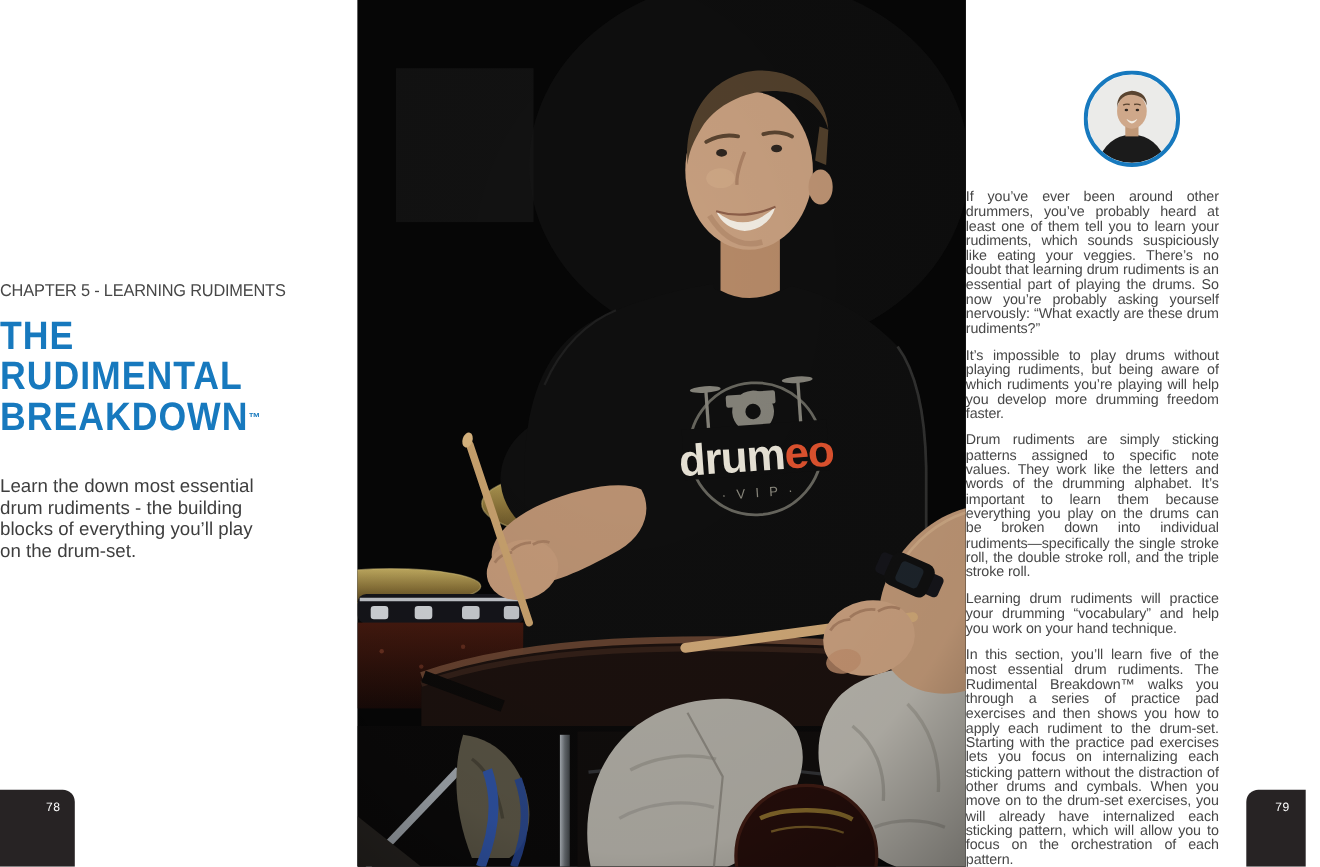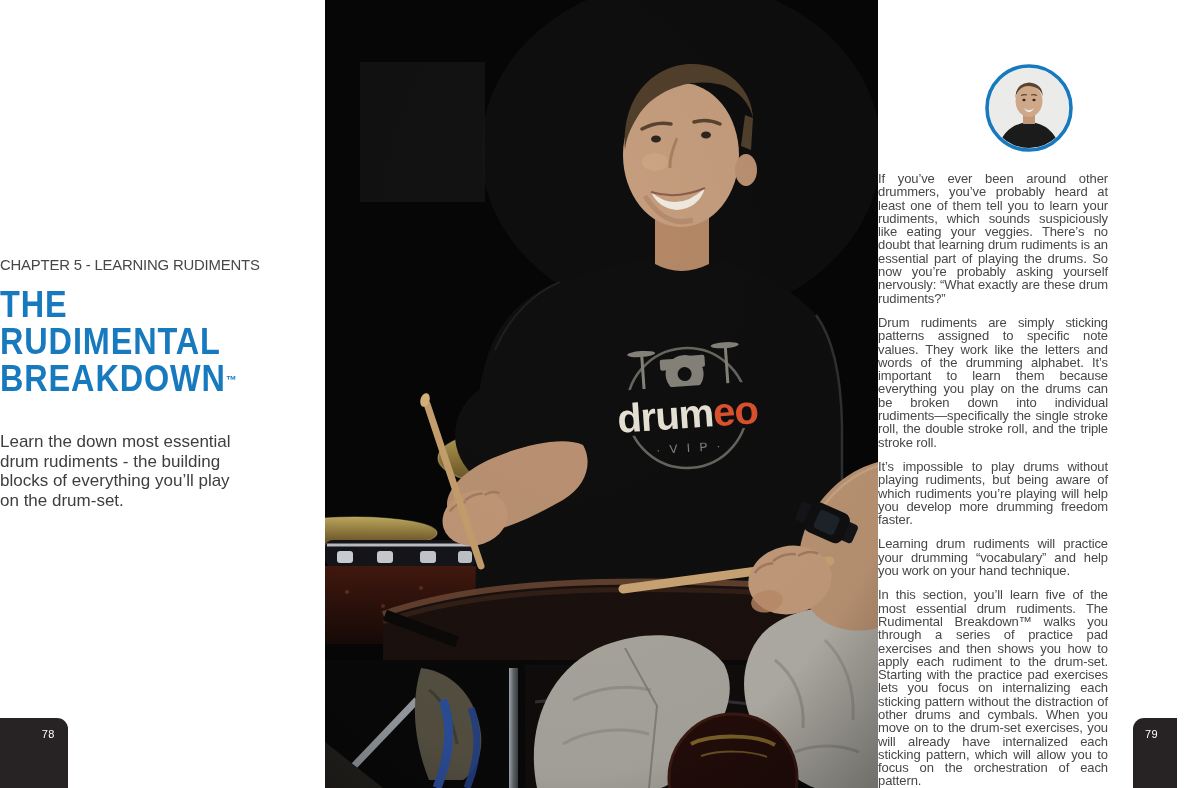--- a/index.html
+++ b/index.html
@@ -38,21 +38,21 @@
     font-size:13px;line-height:13.3px;color:#474747;
     text-align:justify;letter-spacing:-0.1px;
   }
   .right-col p{margin:0 0 11px 0;}
 
   
   .tab{position:absolute;top:718px;height:70px;background:#272324;color:#ffffff;
        font-size:11px;font-weight:400;letter-spacing:0.5px;}
   .tab-left{left:0;width:68px;border-radius:0 11px 0 0;text-align:right;}
   .tab-left span{display:inline-block;margin:10px 13px 0 0;}
-  .tab-right{left:1133px;width:44px;border-radius:11px 0 0 0;text-align:left;}
+  .tab-right{left:1133px;width:54px;border-radius:11px 0 0 0;text-align:center;}
   .tab-right span{display:inline-block;margin:10px 0 0 12px;}
 </style>
 </head>
 <body>
 
 <div class="spread">
 
   <div>
     <div class="chapter-kicker">CHAPTER 5 - LEARNING RUDIMENTS</div>
     <h1 class="chapter-title">
@@ -254,22 +254,22 @@
           <path d="M36 31.5 Q39 30 42 31" fill="none" stroke="#5a4430" stroke-width="1.2"></path>
           <path d="M46 31 Q49 30 52 31.5" fill="none" stroke="#5a4430" stroke-width="1.2"></path>
           <path d="M39 44 Q44 48.5 49 44 Q47 48 44 48.2 Q41 48 39 44 Z" fill="#f2ece2"></path>
         </g>
         <circle cx="44" cy="44" r="42" fill="none" stroke="#1779be" stroke-width="3.6"></circle>
       </svg>
     </div>
 
     <div class="right-col">
       <p>If you’ve ever been around other drummers, you’ve probably heard at least one of them tell you to learn your rudiments, which sounds suspiciously like eating your veggies. There’s no doubt that learning drum rudiments is an essential part of playing the drums. So now you’re probably asking yourself nervously: “What exactly are these drum rudiments?”</p>
+      <p>It’s impossible to play drums without playing rudiments, but being aware of which rudiments you’re playing will help you develop more drumming freedom faster.</p>
       <p>Drum rudiments are simply sticking patterns assigned to specific note values. They work like the letters and words of the drumming alphabet. It’s important to learn them because everything you play on the drums can be broken down into individual rudiments—specifically the single stroke roll, the double stroke roll, and the triple stroke roll.</p>
-      <p>It’s impossible to play drums without playing rudiments, but being aware of which rudiments you’re playing will help you develop more drumming freedom faster.</p>
       <p>Learning drum rudiments will practice your drumming “vocabulary” and help you work on your hand technique.</p>
       <p>In this section, you’ll learn five of the most essential drum rudiments. The Rudimental Breakdown™ walks you through a series of practice pad exercises and then shows you how to apply each rudiment to the drum-set. Starting with the practice pad exercises lets you focus on internalizing each sticking pattern without the distraction of other drums and cymbals. When you move on to the drum-set exercises, you will already have internalized each sticking pattern, which will allow you to focus on the orchestration of each pattern.</p>
     </div>
   </div>
 
   <div class="tab tab-left">
     <span>78</span>
   </div>
   <div class="tab tab-right">
     <span>79</span>

